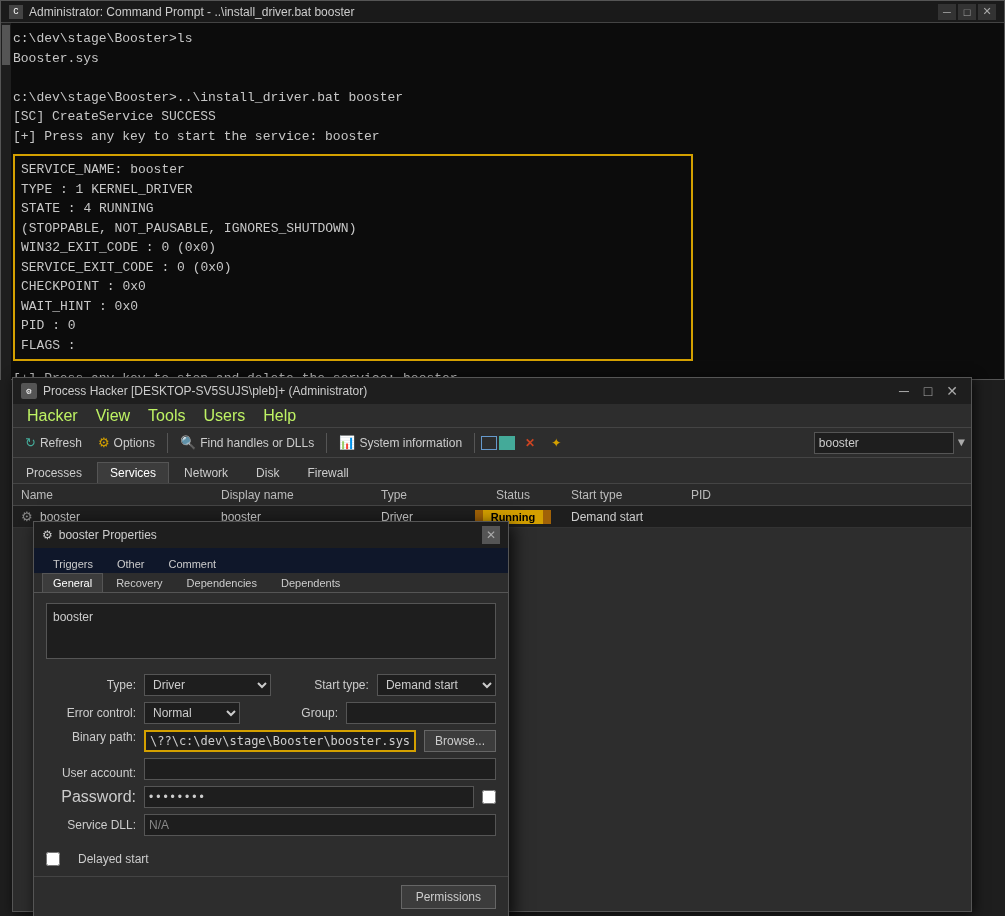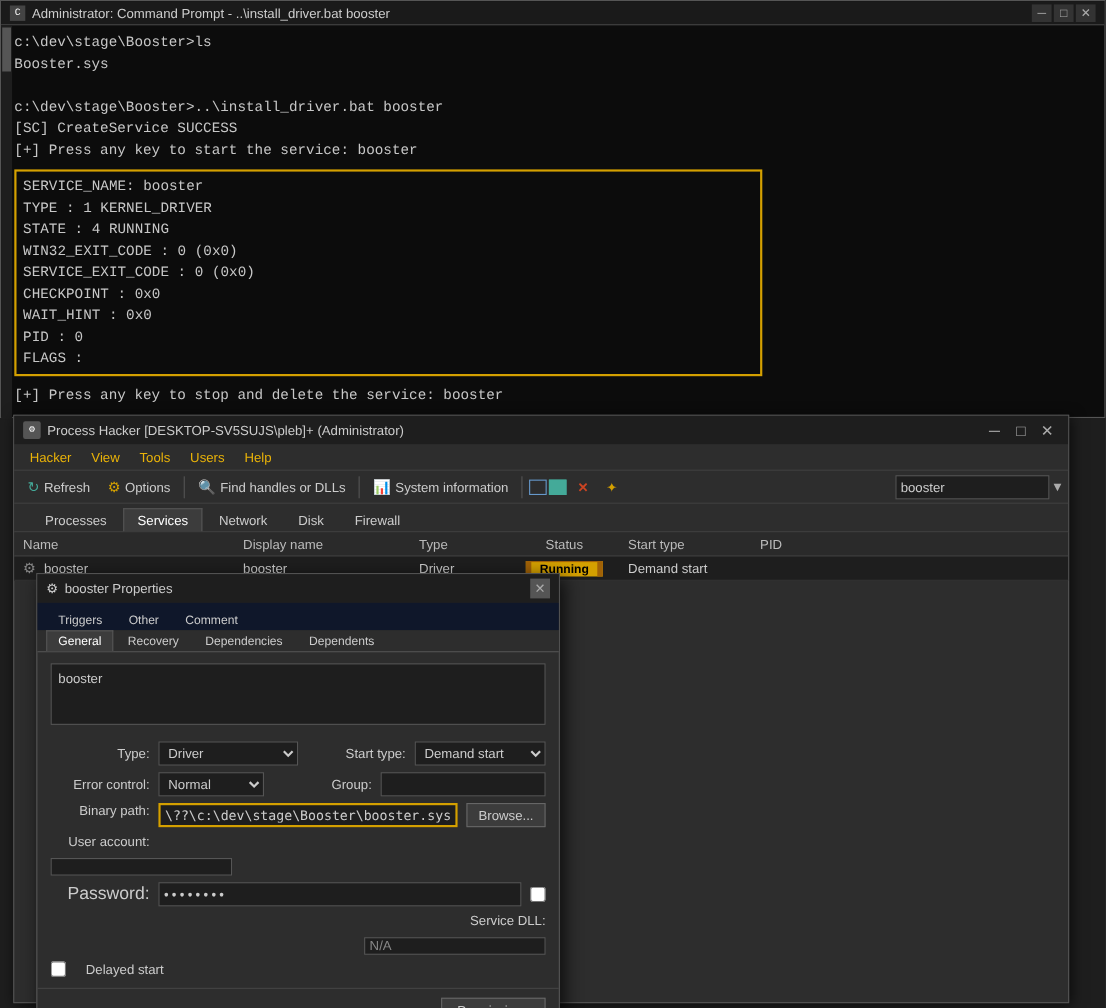--- a/index.html
+++ b/index.html
@@ -84,21 +84,21 @@
     .ph-menubar {
       height: 24px;
       background: #2d2d2d;
       display: flex;
       align-items: center;
       gap: 2px;
       padding: 0 6px;
       border-bottom: 1px solid #444;
     }
     .ph-menu-item {
-      color: #eab308; font-size: 12px; font-family: 'Segoe UI', sans-serif;
+      color: #bef264; font-size: 16px; font-family: 'Segoe UI', sans-serif;
       padding: 2px 8px; cursor: pointer;
     }
 
     
     .ph-toolbar {
       height: 30px;
       background: #2d2d2d;
       display: flex;
       align-items: center;
       gap: 4px;
@@ -122,21 +122,21 @@
       font-family: 'Segoe UI', sans-serif;
     }
     .ph-search-arrow { color: #aaa; font-size: 12px; }
 
     
     .ph-tabstrip {
       height: 26px;
       background: #2d2d2d;
       display: flex;
       align-items: flex-end;
-      padding: 0 15px;
+      padding: 0 0;
       border-bottom: 1px solid #444;
       gap: 2px;
     }
     .ph-tab {
       padding: 3px 12px; font-size: 12px; font-family: 'Segoe UI', sans-serif;
       color: #ccc; cursor: pointer; border: 1px solid transparent;
       border-bottom: none;
     }
     .ph-tab.active { background: #3c3c3c; border-color: #555; color: #fff; }
 
@@ -165,21 +165,21 @@
       background: #1e1e1e;
       border-bottom: 1px solid #333;
       font-size: 12px; font-family: 'Segoe UI', sans-serif; color: #ccc;
     }
     .ph-service-row .gear-icon { color: #888; font-size: 13px; margin-right: 4px; }
     .status-running {
       background: #d4a000;
       color: #000;
       padding: 1px 8px;
       font-weight: bold;
-      border: 5px solid #a16207;
+      border: 8px solid #a16207;
       font-size: 11px;
     }
 
     
     .props-dialog {
       position: absolute;
       top: 143px; left: 20px;
       width: 476px;
       background: #2d2d2d;
       border: 1px solid #555;
@@ -243,36 +243,36 @@
       height: 22px; background: #1e1e1e; border: 2px solid #d4a000;
       color: #ccc; font-size: 12px; font-family: 'Consolas', monospace;
       padding: 0 4px; flex: 1;
     }
     .browse-btn {
       height: 22px; padding: 0 10px;
       background: #3c3c3c; border: 1px solid #666;
       color: #ccc; font-size: 12px; font-family: 'Segoe UI', sans-serif;
       cursor: pointer;
     }
-    .user-row { display: flex; align-items: flex-start; margin-bottom: 6px; gap: 8px; flex-direction: column; }
+    .user-row { display: flex; align-items: flex-end; margin-bottom: 6px; gap: 8px; }
     .user-label { font-size: 12px; font-family: 'Segoe UI', sans-serif; color: #ccc; min-width: 90px; text-align: right; }
     .user-input {
       height: 22px; background: #1e1e1e; border: 1px solid #555;
       color: #ccc; font-size: 12px; font-family: 'Segoe UI', sans-serif;
       padding: 0 4px; flex: 1;
     }
     .pass-row { display: flex; align-items: center; margin-bottom: 6px; gap: 8px; }
     .pass-label { font-size: 16px; font-family: 'Segoe UI', sans-serif; color: #ccc; min-width: 90px; text-align: right; }
     .pass-input {
       height: 22px; background: #1e1e1e; border: 1px solid #555;
       color: #ccc; font-size: 12px;
       padding: 0 4px; flex: 1; letter-spacing: 3px;
     }
     .pass-checkbox { width: 14px; height: 14px; accent-color: #888; }
-    .dll-row { display: flex; align-items: flex-end; margin-bottom: 6px; gap: 8px; flex-direction: column; }
+    .dll-row { display: flex; align-items: center; margin-bottom: 16px; gap: 8px; }
     .dll-label { font-size: 12px; font-family: 'Segoe UI', sans-serif; color: #ccc; min-width: 90px; text-align: right; }
     .dll-input {
       height: 22px; background: #1e1e1e; border: 1px solid #555;
       color: #888; font-size: 12px; font-family: 'Segoe UI', sans-serif;
       padding: 0 4px; flex: 1;
     }
     .delayed-row { display: flex; align-items: center; gap: 6px; margin-top: 4px; }
     .delayed-checkbox { width: 14px; height: 14px; accent-color: #888; }
     .delayed-label { font-size: 12px; font-family: 'Segoe UI', sans-serif; color: #ccc; margin-left: 12px; }
     .props-footer {
@@ -327,20 +327,21 @@
     <div>c:\dev\stage\Booster&gt;ls</div>
     <div>Booster.sys</div>
     <div>&nbsp;</div>
     <div>c:\dev\stage\Booster&gt;..\install_driver.bat booster</div>
     <div>[SC] CreateService SUCCESS</div>
     <div>[+] Press any key to start the service: booster</div>
     <div class="cmd-highlight">
       <span class="cmd-highlight-line">SERVICE_NAME: booster</span>
       <span class="cmd-highlight-line">        TYPE                     : 1  KERNEL_DRIVER</span>
       <span class="cmd-highlight-line">        STATE                    : 4  RUNNING</span>
+      <span class="cmd-highlight-line">                                 (STOPPABLE, NOT_PAUSABLE, IGNORES_SHUTDOWN)</span>
       <span class="cmd-highlight-line">        WIN32_EXIT_CODE          : 0  (0x0)</span>
       <span class="cmd-highlight-line">        SERVICE_EXIT_CODE        : 0  (0x0)</span>
       <span class="cmd-highlight-line">        CHECKPOINT               : 0x0</span>
       <span class="cmd-highlight-line">        WAIT_HINT                : 0x0</span>
       <span class="cmd-highlight-line">        PID                      : 0</span>
       <span class="cmd-highlight-line">        FLAGS                    :</span>
     </div>
     <div>[+] Press any key to stop and delete the service: booster</div>
   </div>
 </div>

